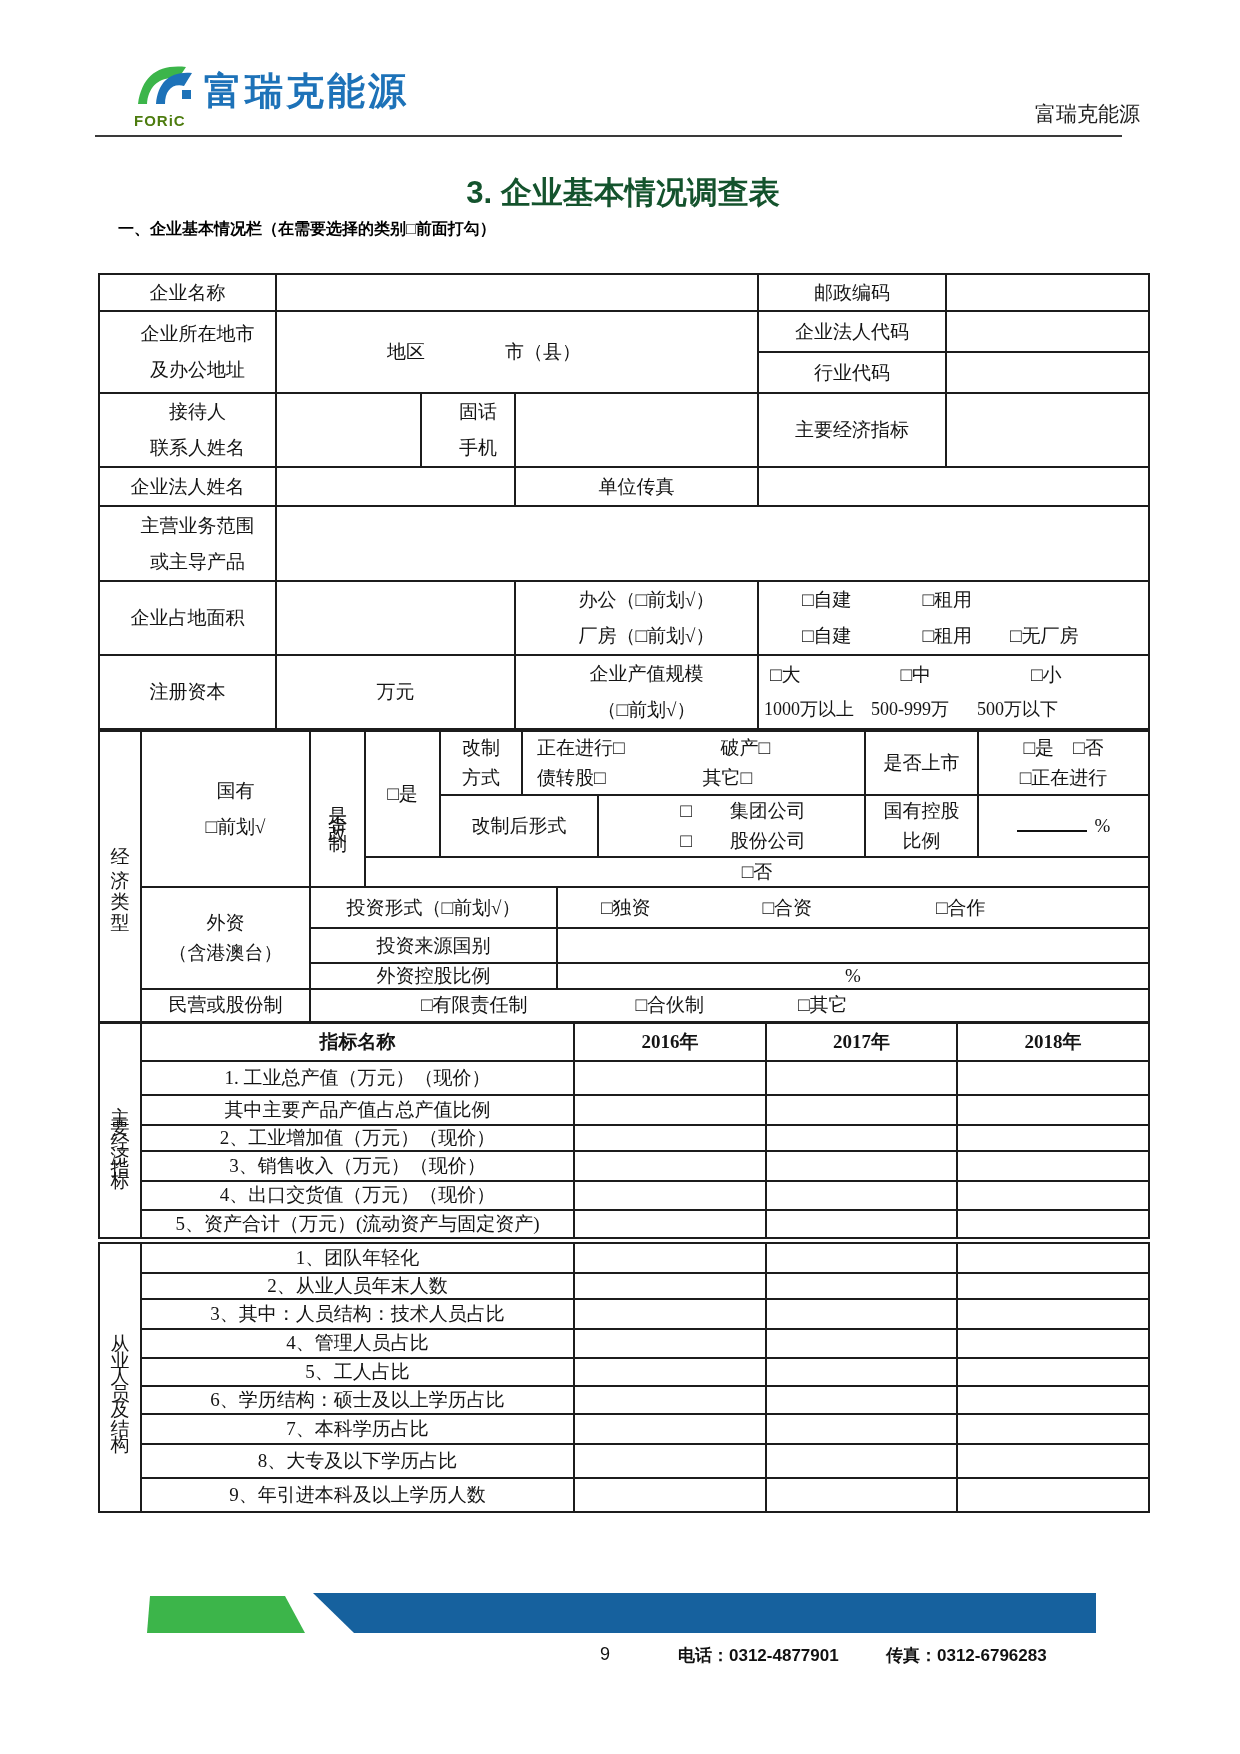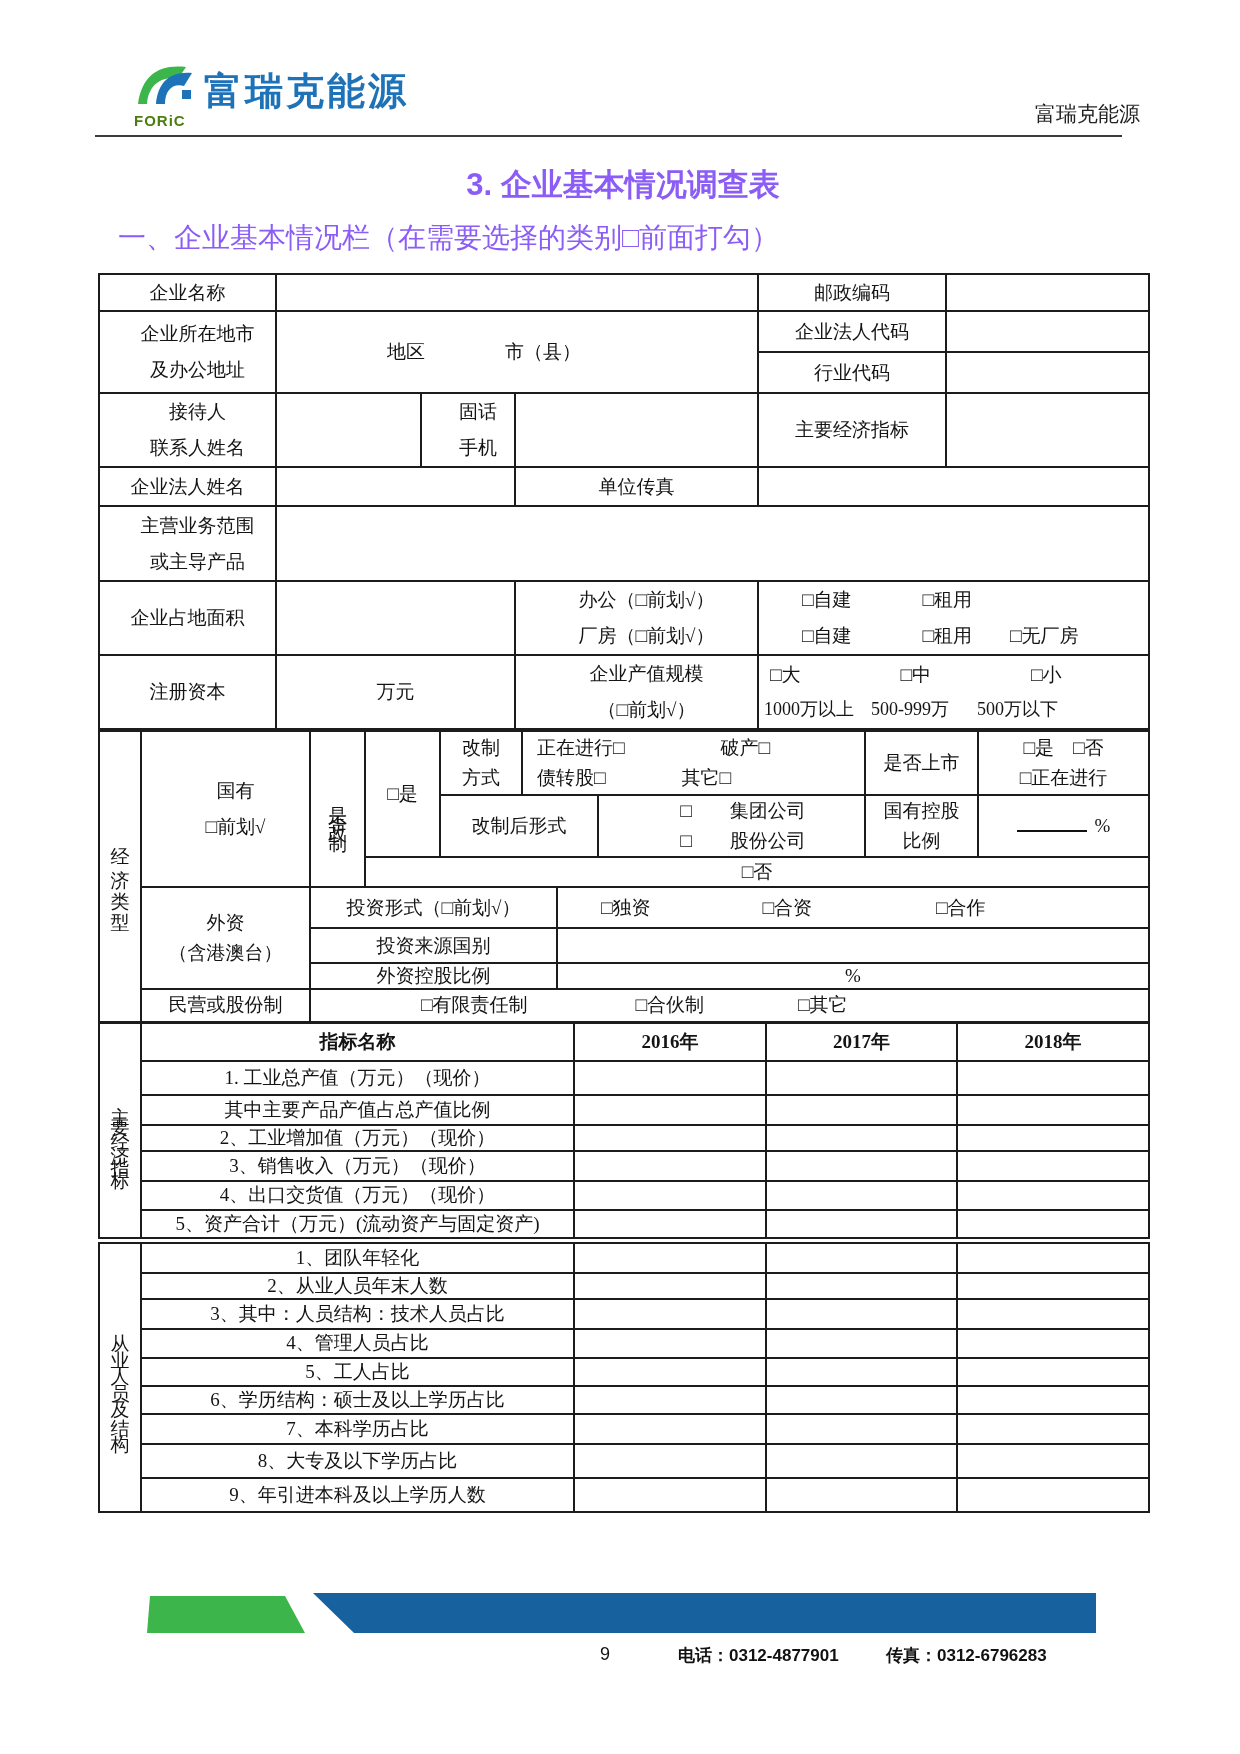--- a/index.html
+++ b/index.html
@@ -10,25 +10,25 @@
   
   .logo-cn{left:204px;top:66px;font-family:"Liberation Sans","DejaVu Sans",sans-serif;
            font-weight:bold;font-size:38px;letter-spacing:3px;color:#1d72b8;}
   .logo-en{left:134px;top:112px;font-family:"Liberation Sans","DejaVu Sans",sans-serif;
            font-weight:bold;font-size:15px;letter-spacing:1px;color:#4d7c0f;}
   .hdr-right{left:960px;top:100px;width:180px;text-align:right;
              font-family:"Liberation Sans","DejaVu Sans",sans-serif;font-size:21px;color:#222;}
   .hdr-rule{left:95px;top:135px;width:1027px;height:2px;background:#3a3a3a;}
 
   
-  .doc-title{left:98px;top:164px;width:1050px;text-align:center;
+  .doc-title{left:98px;top:172px;width:1050px;text-align:center;
              font-family:"Liberation Sans","DejaVu Sans",sans-serif;
-             font-weight:bold;font-size:31px;color:#8b5cf6;}
+             font-weight:bold;font-size:31px;color:#14532d;}
   .sec-heading{left:118px;top:219px;font-family:"Liberation Sans","DejaVu Sans",sans-serif;
-               font-weight:normal;font-size:28px;color:#8b5cf6;}
+               font-weight:bold;font-size:16px;color:#000000;}
 
   
   table.t{position:absolute;border-collapse:collapse;table-layout:fixed;}
   table.t td{border:2px solid #1c1c1c;padding:0;font-size:19px;text-align:center;
              vertical-align:middle;overflow:hidden;line-height:1.25;}
   .t1{left:98px;top:273px;width:1050px;}
   .t2{left:98px;top:730px;width:1050px;}
   .t3{left:98px;top:1022px;width:1050px;}
   .t4{left:98px;top:1242px;width:1050px;}
   .h37{height:37px;} .h41{height:41px;} .h76{height:70px;} .h39{height:39px;}
@@ -61,21 +61,21 @@
   .foot-page{left:560px;top:1644px;width:90px;text-align:center;
              font-family:"Liberation Sans","DejaVu Sans",sans-serif;font-size:18px;color:#111;}
   .foot-phone{left:678px;top:1644px;font-family:"Liberation Sans","DejaVu Sans",sans-serif;
               font-weight:bold;font-size:17px;color:#111;}
   .foot-fax{left:886px;top:1644px;font-family:"Liberation Sans","DejaVu Sans",sans-serif;
             font-weight:bold;font-size:17px;color:#111;}
   .ml5{margin-left:5px;} .ml11{margin-left:11px;} .ml14{margin-left:14px;}
   .ml17{margin-left:17px;} .ml28{margin-left:28px;}
   .ml38{margin-left:38px;} .ml43{margin-left:43px;} .ml71{margin-left:71px;}
   .ml96{margin-left:96px;} .ml100{margin-left:100px;} .ml108{margin-left:108px;}
-  .ml110{margin-left:110px;} .ml112{margin-left:112px;} .ml115{margin-left:76px;}
+  .ml110{margin-left:110px;} .ml112{margin-left:112px;} .ml115{margin-left:97px;}
   .ml124{margin-left:124px;} .ml80{margin-left:80px;} .ml94{margin-left:94px;}
 </style>
 </head>
 <body>
 
 <div class="abs" style="left:132px;top:58px;">
   <svg width="64" height="50" viewBox="0 0 64 50">
     <path d="M6,46 C10,18 26,6 54,9 L46,21 C30,17 16,27 15,46 Z" fill="#3cb54a"></path>
     <path d="M24,46 C26,24 38,13 60,15 L52,28 C40,25 33,33 33,46 Z" fill="#1d72b8"></path>
     <rect x="50" y="32" width="9" height="9" fill="#1d72b8"></rect>

